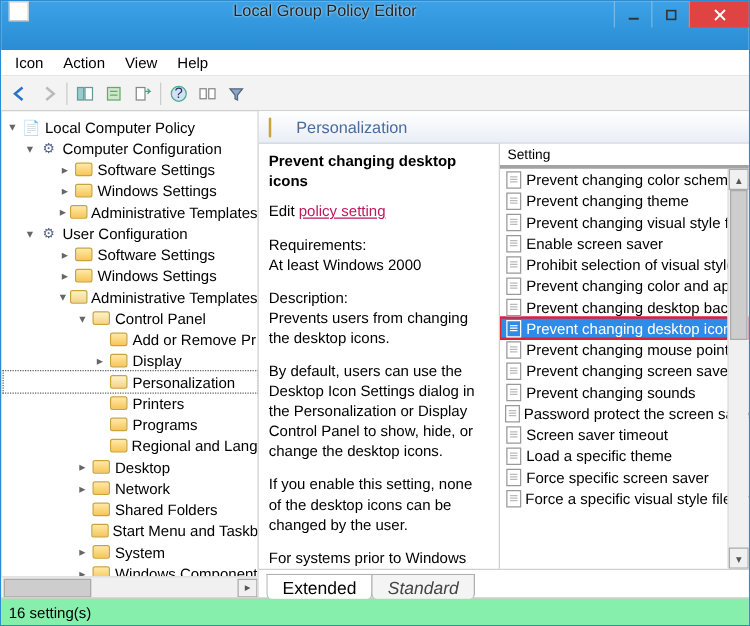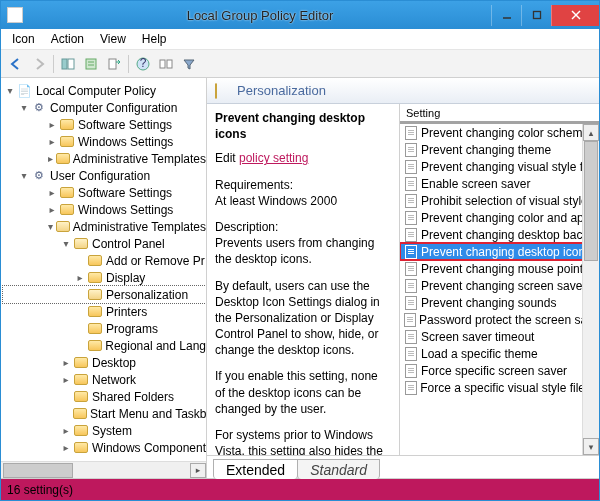--- a/index.html
+++ b/index.html
@@ -1,21 +1,21 @@
 <!DOCTYPE html>
 <html><head>
 <meta charset="utf-8">
 <style>
 * { box-sizing: border-box; margin: 0; padding: 0; font-family: "Segoe UI", Tahoma, sans-serif; font-size: 12px; }
 html, body { width: 600px; height: 501px; overflow: hidden; background: #fff; }
 
 .window { width: 600px; height: 501px; border: 1px solid #2a8dd4; display: flex; flex-direction: column; }
 
 
-.titlebar { height: 28px; background: linear-gradient(#3ca1e6,#2a8dd4); display: flex; align-items: center; color: #fff; }
+.titlebar { height: 39px; background: linear-gradient(#3ca1e6,#2a8dd4); display: flex; color: #fff; }
 .titlebar .icon { width: 16px; height: 16px; margin: 0 6px; background: #fff; border: 1px solid #ccc; }
 .titlebar .title { flex: 1; text-align: center; font-size: 13px; color: #222; text-shadow: 0 0 2px #fff; }
 .tbtn { width: 30px; height: 21px; border-left: 1px solid rgba(255,255,255,.3); display: flex; align-items: center; justify-content: center; color: #333; }
 .tbtn.close { width: 48px; background: #e04343; color: #fff; }
 .tbtn svg { width: 10px; height: 10px; }
 
 
 .menubar { height: 21px; background: #fff; border-bottom: 1px solid #e5e5e5; display: flex; align-items: center; padding: 0 4px; gap: 2px; }
 .menubar span { padding: 2px 7px; cursor: default; }
 
@@ -68,21 +68,21 @@
 .vscroll .ar { height: 17px; border: 1px solid #aaa; background: #f0f0f0; display: flex; align-items: center; justify-content: center; font-size: 9px; color: #555; }
 .vscroll .track { flex: 1; position: relative; }
 .vscroll .thumb { position: absolute; left: 1px; right: 1px; top: 0; height: 120px; background: #cdcdcd; border: 1px solid #aaa; }
 
 .tabsrow { height: 22px; display: flex; align-items: flex-end; padding-left: 6px; background: #fff; }
 .tab { height: 20px; padding: 2px 12px 0; border: 1px solid #b0b0b0; border-bottom: none; border-radius: 0 0 4px 4px; margin-right: -1px; background: #f4f4f4; font-size: 14px; transform: translateY(1px); }
 .tab.active { background: #fff; font-style: normal; }
 .tab:not(.active) { font-style: italic; color: #444; }
 
 
-.statusbar { height: 22px; background: #be185d; border-top: 1px solid #d0d0d0; display: flex; align-items: center; padding: 0 6px; font-size: 11px; }
+.statusbar { height: 22px; background: #86efac; border-top: 1px solid #d0d0d0; display: flex; align-items: center; padding: 0 6px; font-size: 11px; }
 </style>
 </head>
 <body>
 
 <div class="window">
 
   <div class="titlebar">
     <div class="icon"></div>
     <div class="title">Local Group Policy Editor</div>
     <div class="tbtn">

